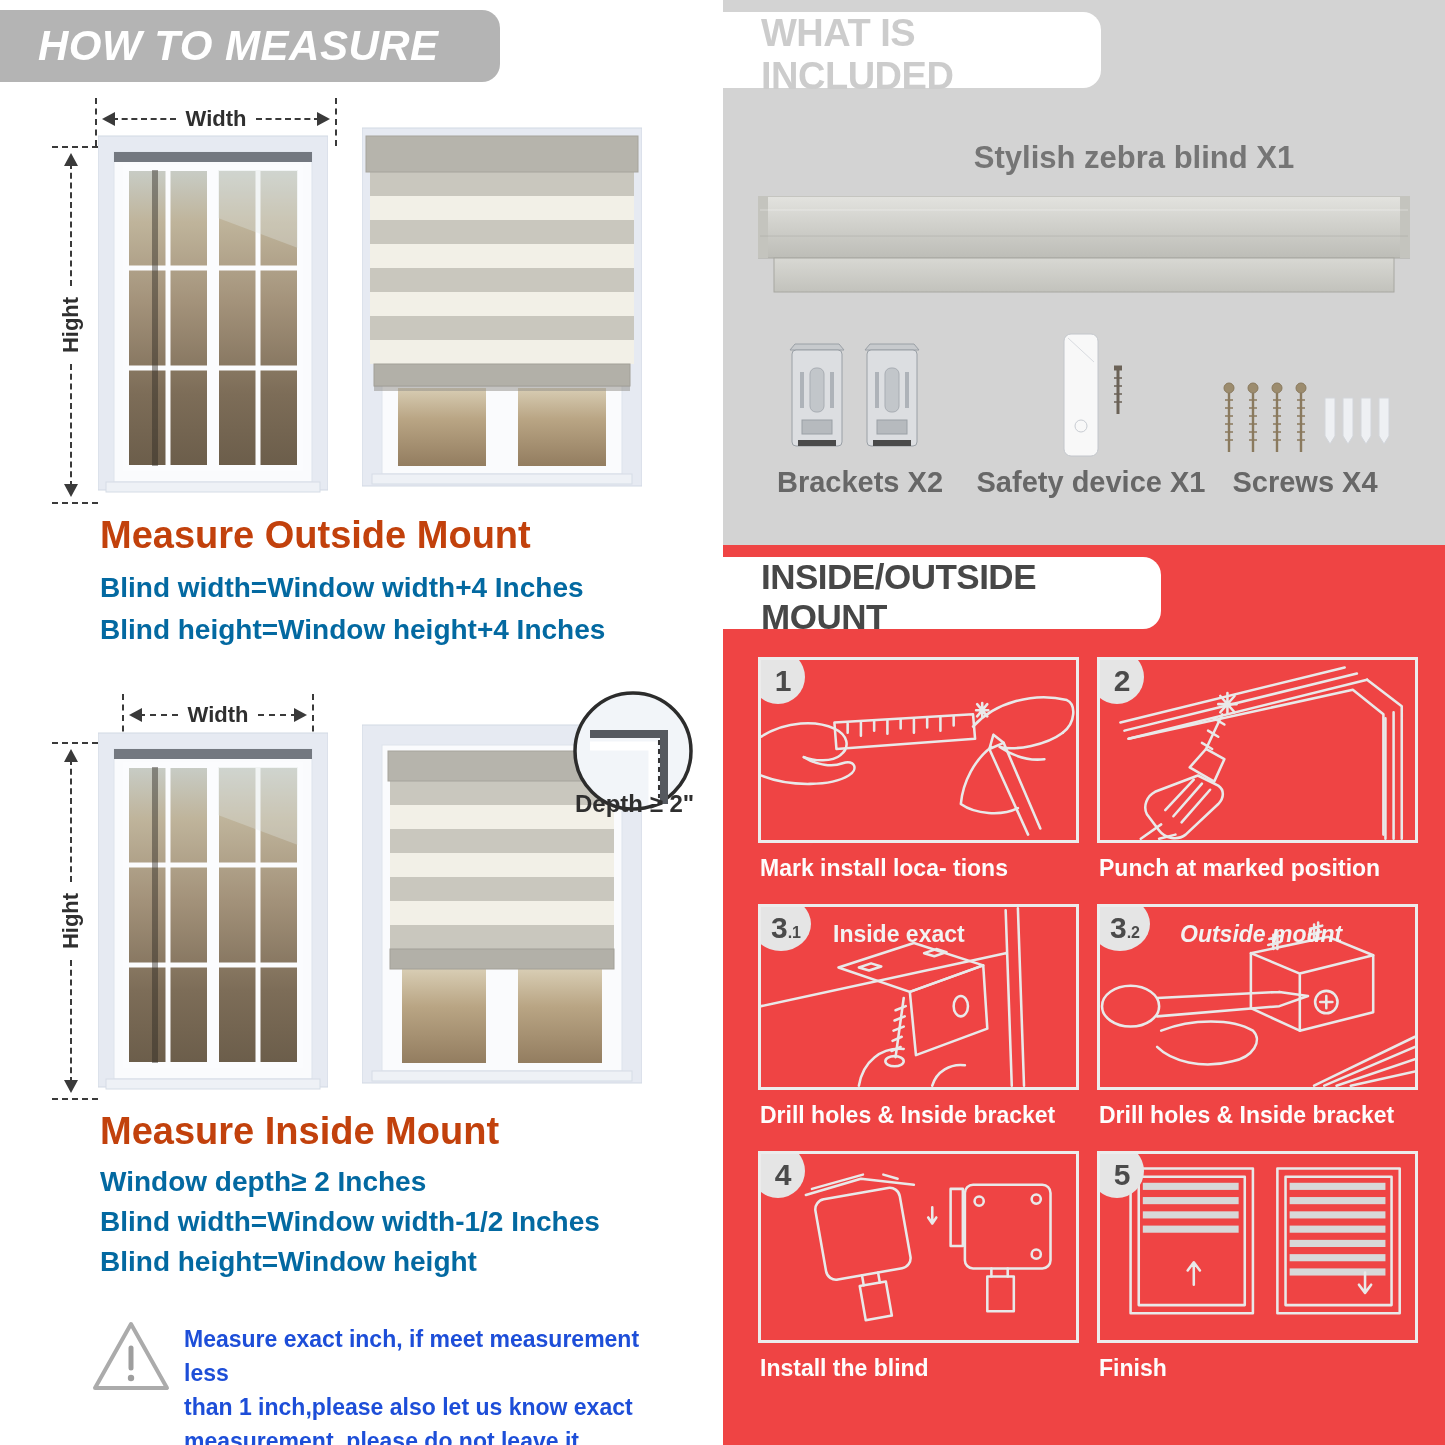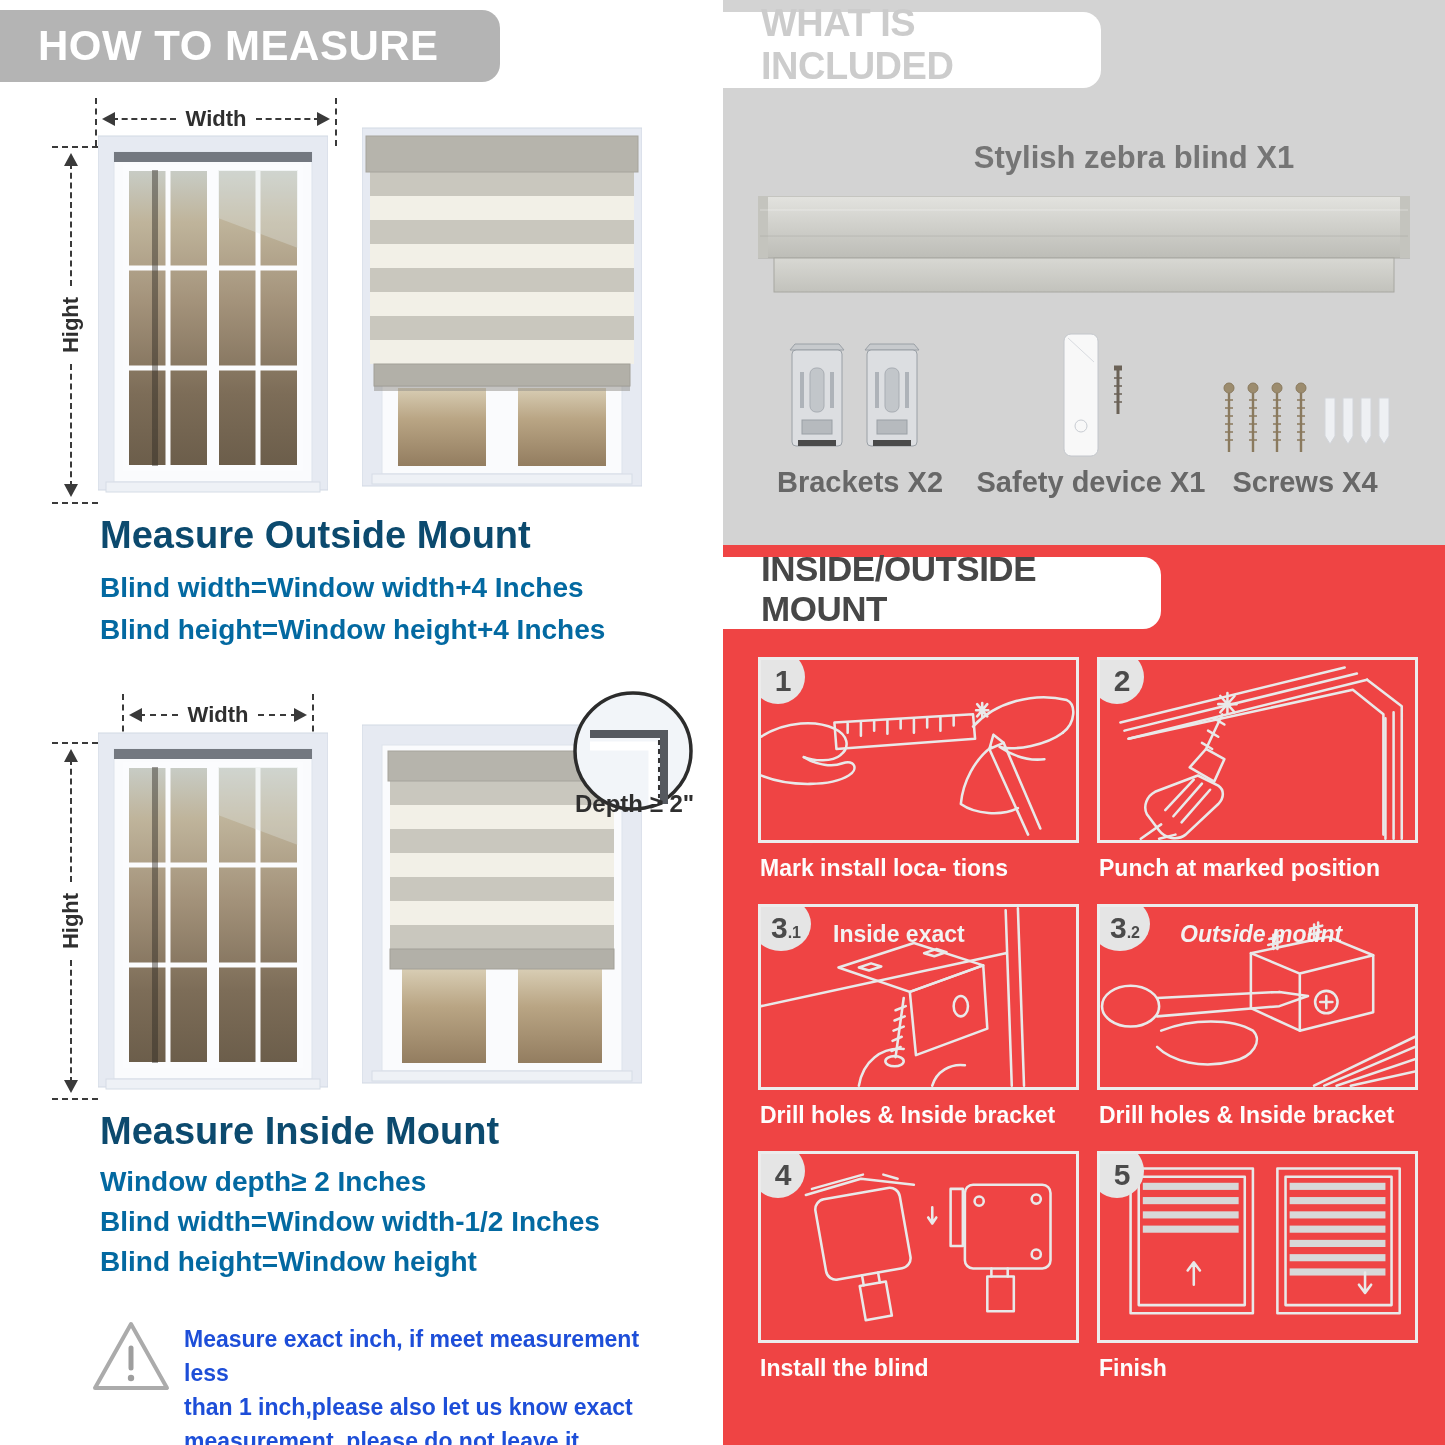--- a/index.html
+++ b/index.html
@@ -2,26 +2,26 @@
 <html><head>
 <meta charset="utf-8">
 <style>
   html,body{margin:0;padding:0;background:#fff;}
   .page{position:relative;width:1445px;height:1445px;background:#fff;overflow:hidden;
         font-family:"Liberation Sans",sans-serif;}
   .abs{position:absolute;}
 
   
   .badge-gray{background:#b4b4b4;color:#fff;font-weight:bold;font-size:42px;
-              border-radius:0 18px 18px 0;display:flex;align-items:center;padding-left:38px;letter-spacing:.5px;}
+              border-radius:0 18px 18px 0;display:flex;align-items:center;padding-left:38px;letter-spacing:.5px;font-style:italic;}
   .badge-white{background:#fff;font-weight:bold;border-radius:0 18px 18px 0;
-               display:flex;align-items:flex-end;padding-left:38px;letter-spacing:-.5px;}
+               display:flex;align-items:flex-start;padding-left:38px;letter-spacing:-.5px;}
 
   
-  .h1{font-weight:bold;color:#0c4a6e;font-size:38px;white-space:nowrap;}
+  .h1{font-weight:bold;color:#c2410c;font-size:38px;white-space:nowrap;}
   .formula{font-weight:bold;color:#0369a1;font-size:28px;white-space:nowrap;}
   .warn-line{font-weight:bold;color:#1d4ed8;font-size:23px;line-height:34px;}
   .dim{font-weight:bold;color:#2f2f2f;font-size:22px;}
 
   
   .harrow{position:absolute;display:flex;align-items:center;}
   .harrow .seg{flex:1;height:0;border-top:2px dashed #3a3a3a;}
   .harrow .head-l{width:0;height:0;border:7px solid transparent;border-right:13px solid #3a3a3a;margin-right:-3px;}
   .harrow .head-r{width:0;height:0;border:7px solid transparent;border-left:13px solid #3a3a3a;margin-left:-3px;}
   .harrow .hlabel{padding:0 10px;white-space:nowrap;}

